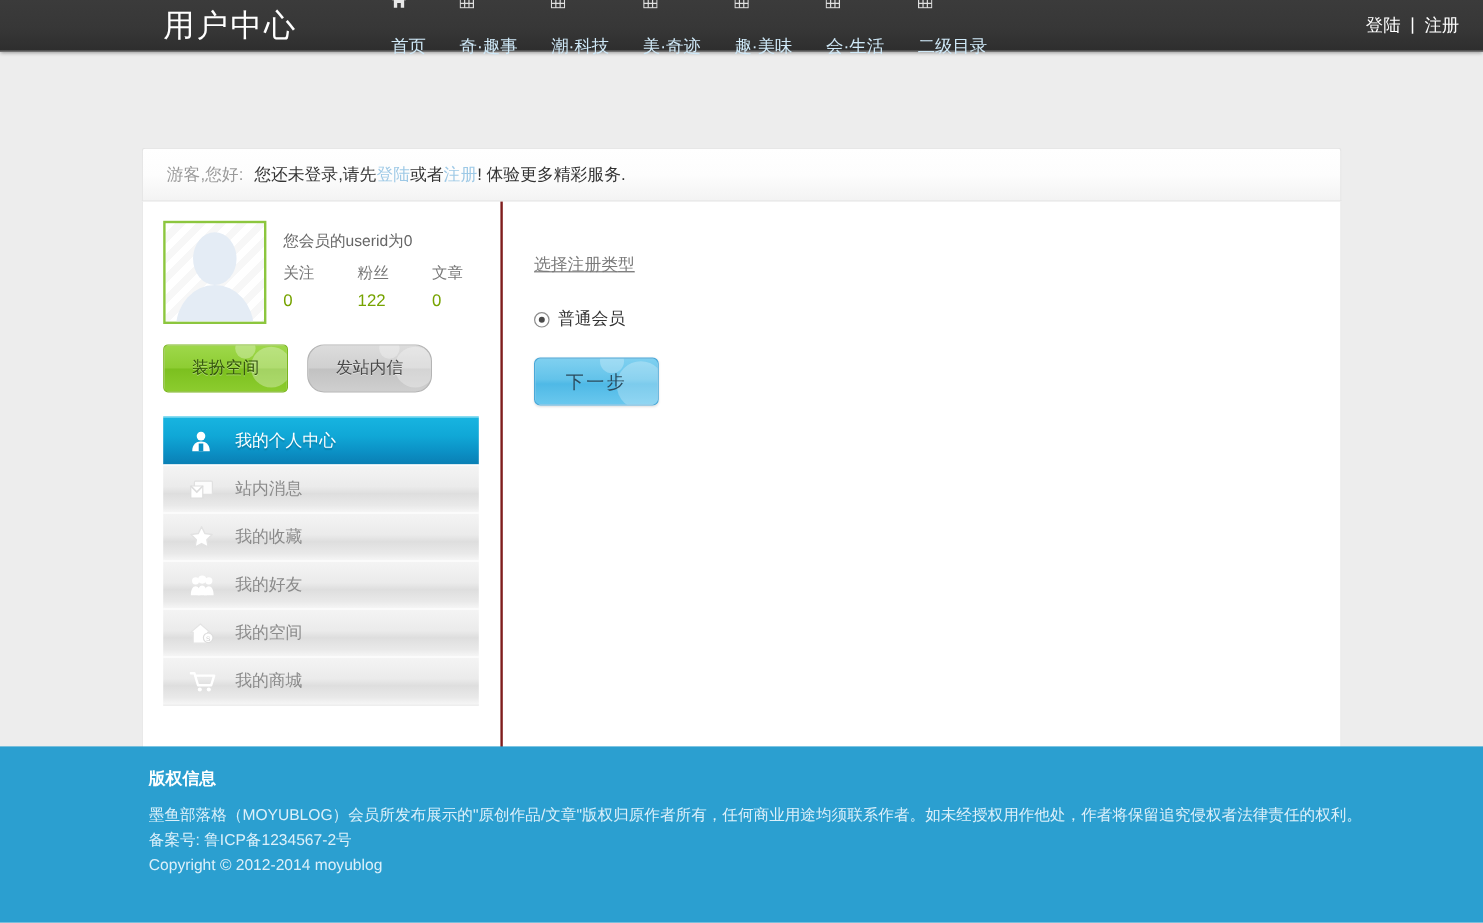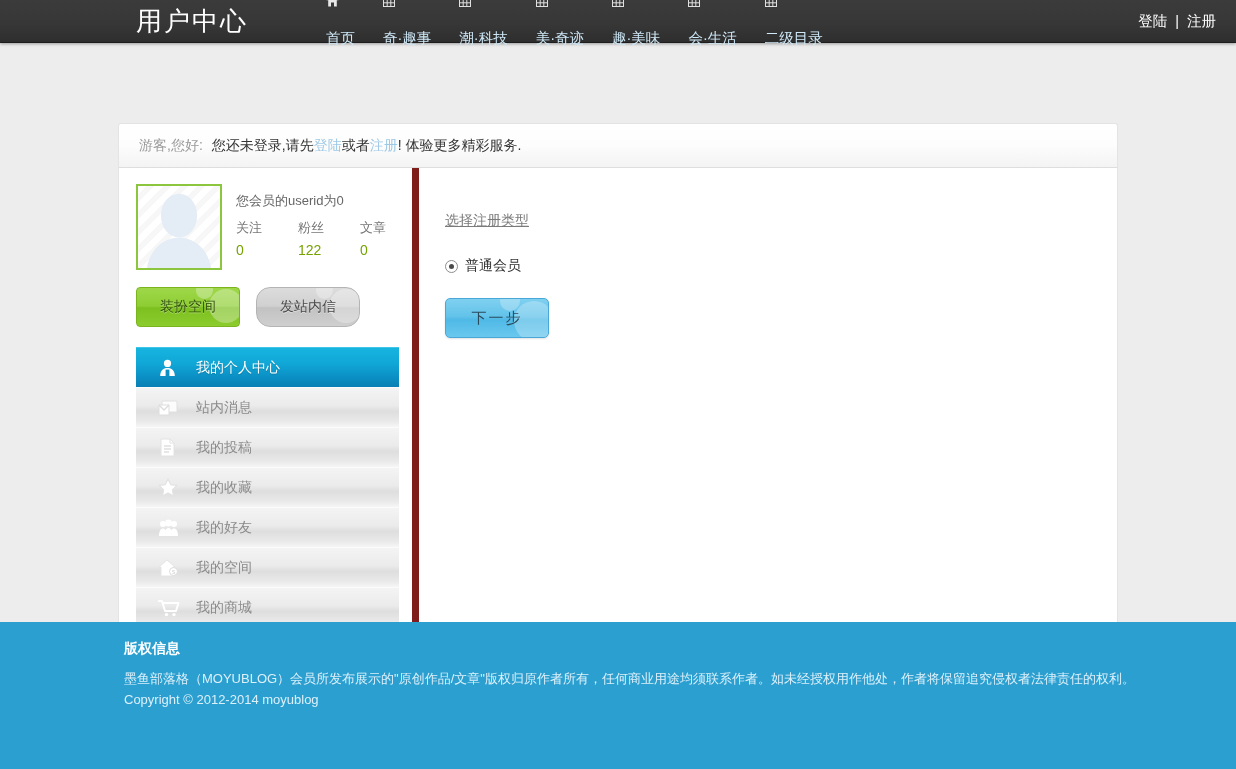--- a/index.html
+++ b/index.html
@@ -107,21 +107,21 @@
     border: 1px solid #e4e4e4;
     border-top: none;
     min-height: 478px;
   }
 
   
   #left-col {
     width: 300px;
     flex: 0 0 300px;
     padding: 16px 0 18px 17px;
-    border-right: 7px solid #7f1d1d;
+    border-right: 2px solid #7f1d1d;
   }
 
   #profile-card { display: flex; }
 
   #avatar-box {
     width: 86px; height: 86px;
     flex: 0 0 86px;
     border: 2px solid #8cc63e;
     background:
       repeating-linear-gradient(135deg,
@@ -459,30 +459,20 @@
           <span class="mi-icon">
             <svg width="21" height="17" viewBox="0 0 21 17">
               <rect x="4" y="2" width="15" height="11" rx="1" fill="#fcfcfc" stroke="#e0e0e0"></rect>
               <path d="M1 6 L11 6 L11 16 L1 16 Z" fill="#ffffff" stroke="#dddddd"></path>
               <path d="M1 6 L6 11 L11 6" fill="none" stroke="#dcdcdc" stroke-width="1.4"></path>
             </svg>
           </span>
           <span class="mi-label">站内消息</span>
         </div>
 
-        <div class="menu-item">
-          <span class="mi-icon">
-            <svg width="18" height="19" viewBox="0 0 18 19">
-              <path d="M3 1 L12 1 L16 5 L16 18 L3 18 Z" fill="#ffffff" stroke="#e2e2e2"></path>
-              <path d="M12 1 L12 5 L16 5" fill="none" stroke="#e2e2e2"></path>
-              <path d="M6 8 L13 8 M6 11 L13 11 M6 14 L11 14" stroke="#e0e0e0" stroke-width="1.3"></path>
-            </svg>
-          </span>
-          <span class="mi-label">我的投稿</span>
-        </div>
 
         <div class="menu-item">
           <span class="mi-icon">
             <svg width="20" height="19" viewBox="0 0 20 19">
               <path d="M10 1 L12.7 6.6 L18.8 7.4 L14.4 11.8 L15.5 18 L10 15 L4.5 18 L5.6 11.8 L1.2 7.4 L7.3 6.6 Z" fill="#ffffff" stroke="#e2e2e2" stroke-width="1.2" stroke-linejoin="round"></path>
             </svg>
           </span>
           <span class="mi-label">我的收藏</span>
         </div>
 
@@ -543,15 +533,16 @@
 
     </div>
 
   </div>
 </div>
 
 <div id="footer">
   <div id="footer-inner">
     <div id="footer-title">版权信息</div>
     <div class="footer-line">墨鱼部落格（MOYUBLOG）会员所发布展示的"原创作品/文章"版权归原作者所有，任何商业用途均须联系作者。如未经授权用作他处，作者将保留追究侵权者法律责任的权利。</div>
+    <div class="footer-line">备案号: 鲁ICP备1234567-2号</div>
     <div class="footer-line">Copyright © 2012-2014 moyublog</div>
   </div>
 </div>
 
 </body></html>

